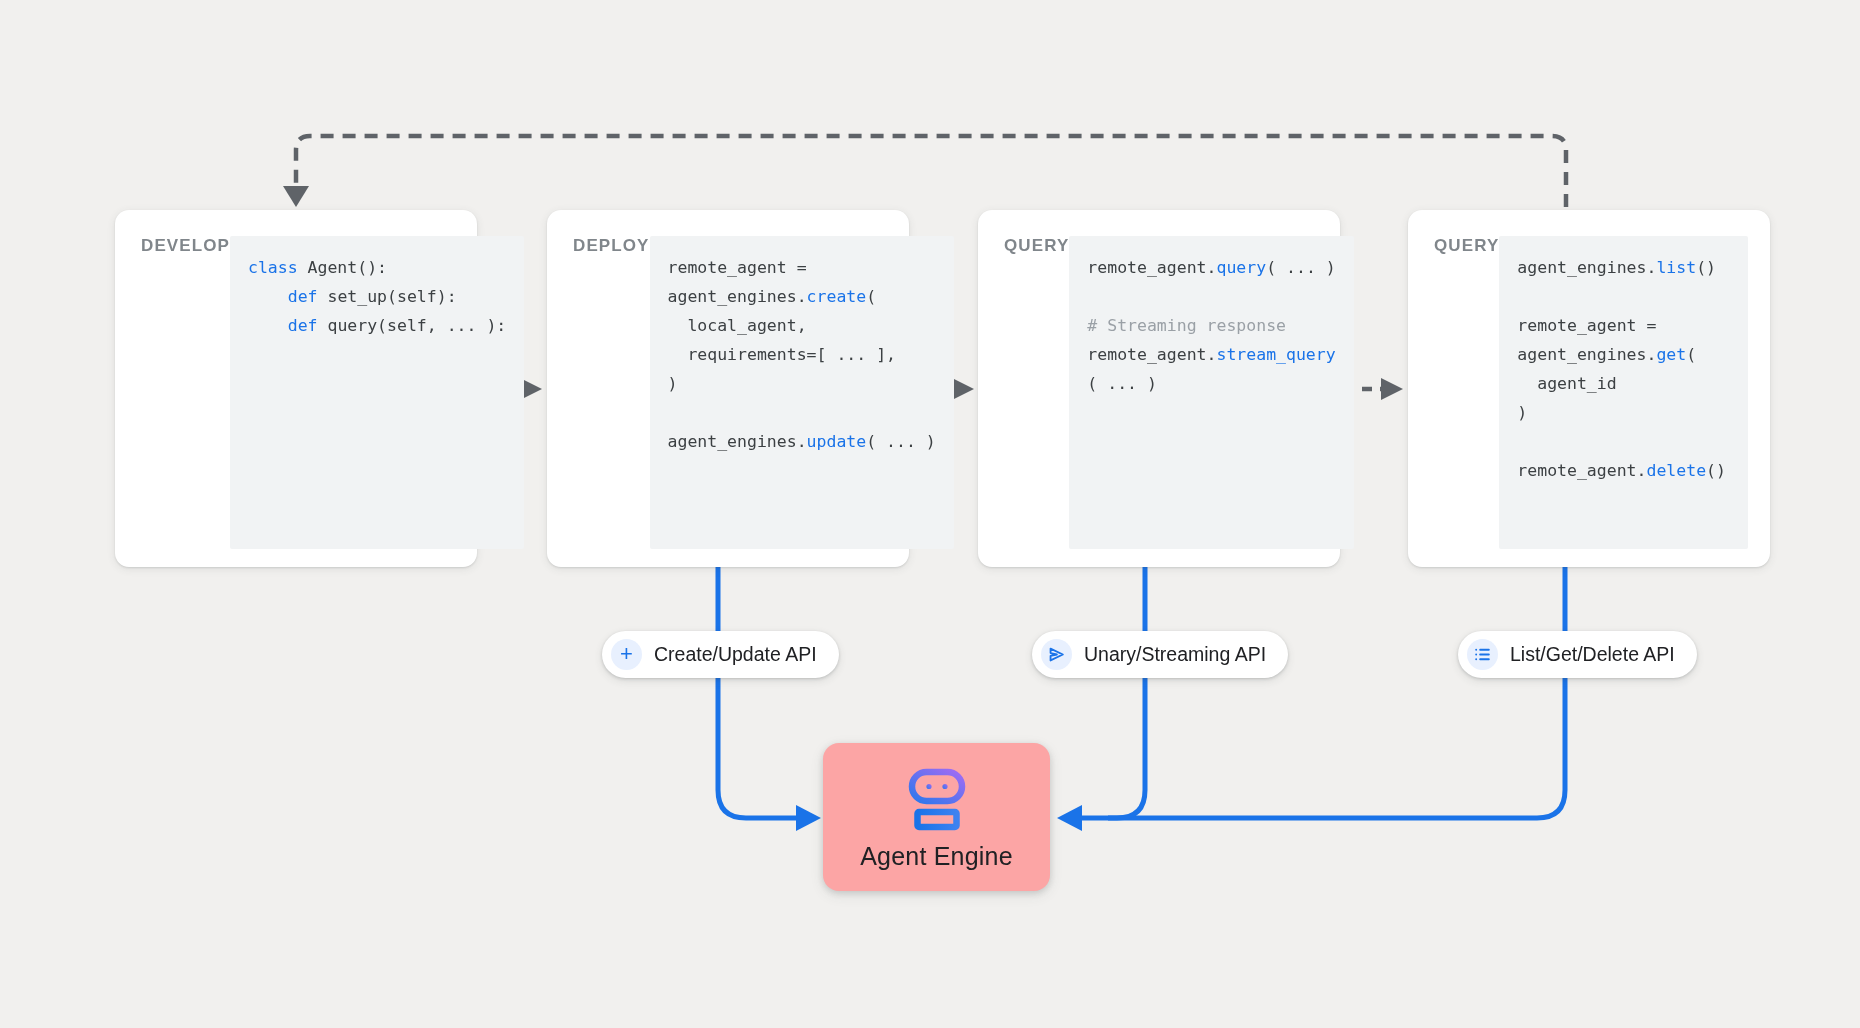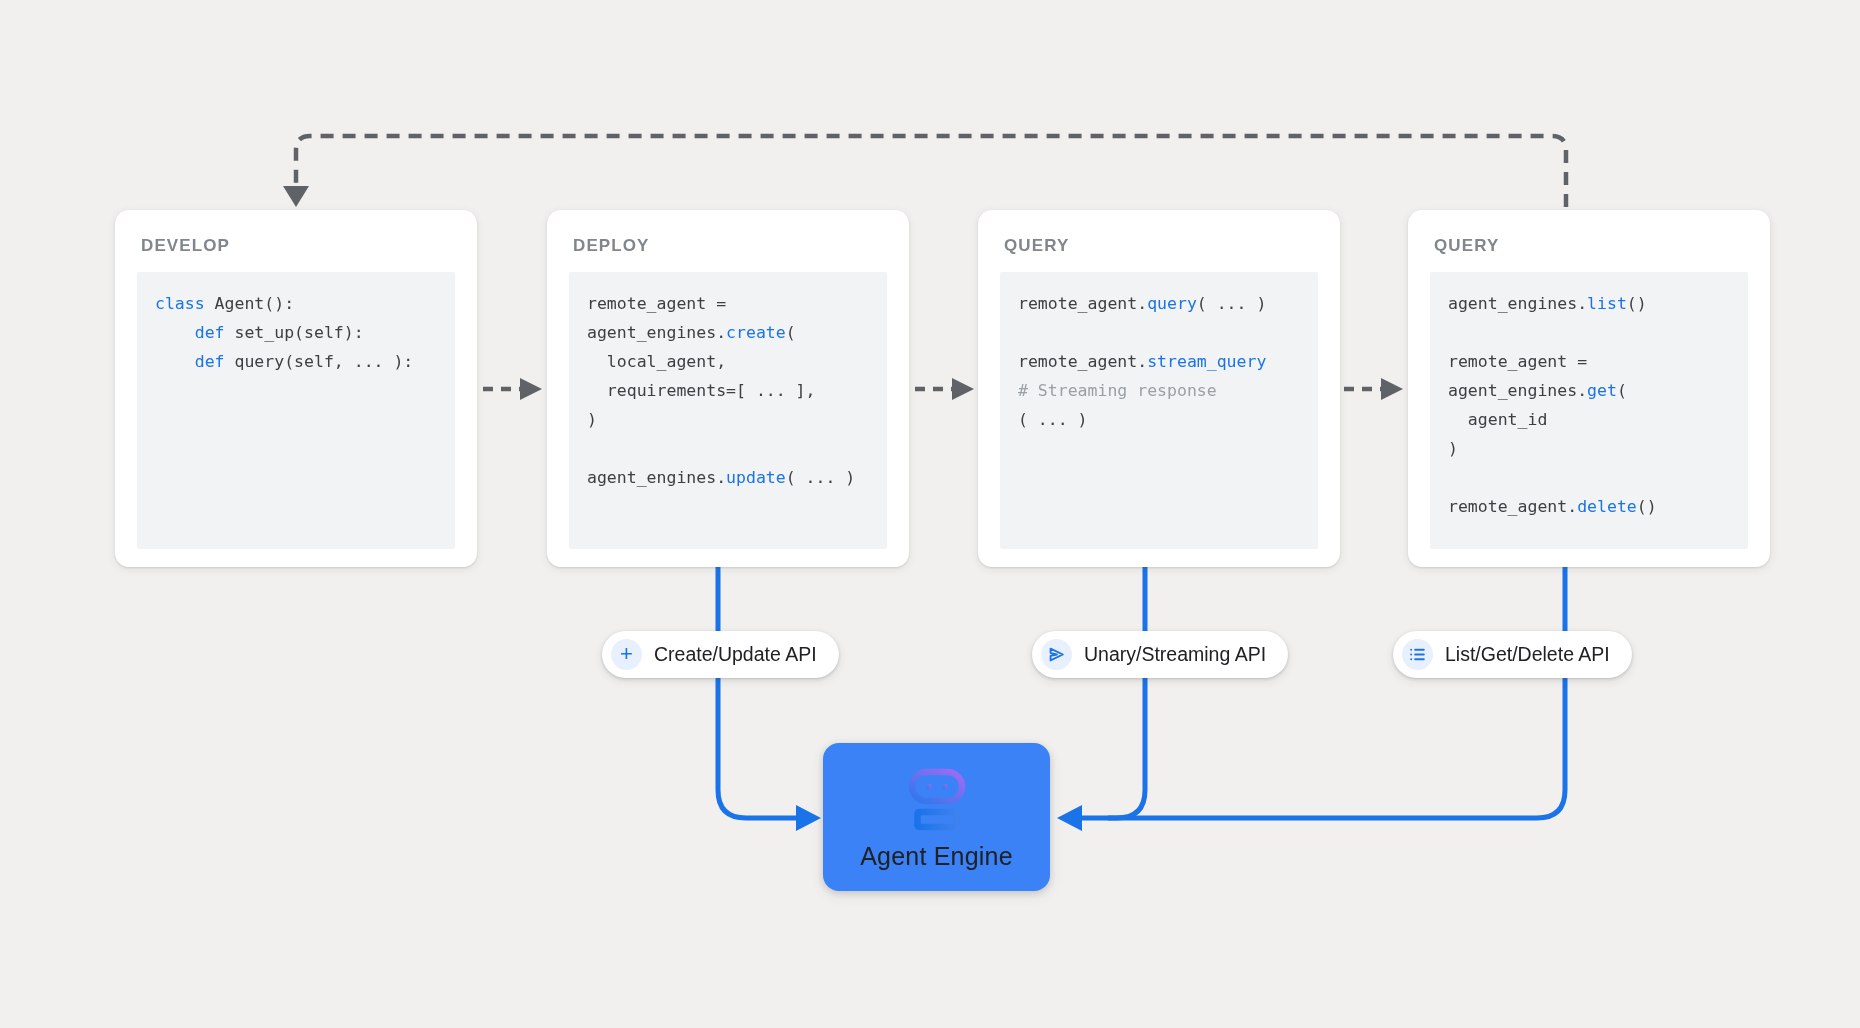--- a/index.html
+++ b/index.html
@@ -9,21 +9,21 @@
   }
   *{box-sizing:border-box; margin:0; padding:0;}
   body{background:var(--bg); font-family:"Liberation Sans", sans-serif;}
   .canvas{position:relative; width:1860px; height:1028px; background:var(--bg); overflow:hidden;}
   svg.wires{position:absolute; left:0; top:0; pointer-events:none;}
 
   .card{
     position:absolute; top:210px; width:362px; height:357px;
     background:var(--card); border-radius:14px;
     box-shadow:0 1px 2px rgba(60,64,67,.14), 0 2px 8px rgba(60,64,67,.10);
-    padding:26px 22px 18px 22px; display:flex; flex-direction:column;
+    padding:26px 22px 18px 22px; display:flex; flex-direction:row;
   }
   .card-title{
     font-size:17px; font-weight:700; color:var(--title);
     letter-spacing:1.1px; margin:0 0 16px 4px;
   }
   .code-block{
     flex:1; background:var(--codebg); border-radius:2px;
     padding:17px 18px; font-family:"DejaVu Sans Mono", monospace;
     font-size:16.5px; line-height:29px; color:var(--code);
   }
@@ -41,21 +41,21 @@
   }
   .pill .circ{
     width:31px; height:31px; border-radius:50%; background:var(--circ);
     display:flex; align-items:center; justify-content:center; flex:0 0 auto;
     color:var(--blue);
   }
   .pill .circ .plus{font-size:22px; font-weight:500; line-height:1; margin-top:-2px;}
 
   .engine{
     position:absolute; left:823px; top:743px; width:227px; height:148px;
-    background:#3b82f6; border-radius:16px;
+    background:#fca5a5; border-radius:16px;
     box-shadow:0 2px 6px rgba(60,64,67,.18), 0 4px 14px rgba(60,64,67,.10);
     display:flex; flex-direction:column; align-items:center; justify-content:center;
     gap:10px; padding-top:4px;
   }
   .engine-label{font-size:25px; font-weight:500; color:var(--ink); letter-spacing:.2px;}
 </style>
 </head>
 <body>
 
 <div class="canvas">
@@ -114,22 +114,22 @@
         <div class="cl">&nbsp;</div>
         <div class="cl"><span class="c-p">agent_engines.</span><span class="c-kw">update</span><span class="c-p">( ... )</span></div>
       </div>
   </div>
 
   <div class="card" style="left:978px">
     <div class="card-title">QUERY</div>
     <div class="code-block">
         <div class="cl"><span class="c-p">remote_agent.</span><span class="c-kw">query</span><span class="c-p">( ... )</span></div>
         <div class="cl">&nbsp;</div>
+        <div class="cl"><span class="c-cm"># Streaming response</span></div>
         <div class="cl"><span class="c-p">remote_agent.</span><span class="c-kw">stream_query</span></div>
-        <div class="cl"><span class="c-cm"># Streaming response</span></div>
         <div class="cl"><span class="c-p">( ... )</span></div>
       </div>
   </div>
 
   <div class="card" style="left:1408px">
     <div class="card-title">QUERY</div>
     <div class="code-block">
         <div class="cl"><span class="c-p">agent_engines.</span><span class="c-kw">list</span><span class="c-p">()</span></div>
         <div class="cl">&nbsp;</div>
         <div class="cl"><span class="c-p">remote_agent =</span></div>
@@ -150,21 +150,21 @@
 
   <div class="pill" style="left:1032px">
     <span class="circ">
       <svg width="19" height="19" viewBox="0 0 24 24">
         <path d="M4.5 4.5 L20 12 L4.5 19.5 L4.5 13.8 L12.5 12 L4.5 10.2 Z" fill="none" stroke="#1a73e8" stroke-width="2.3" stroke-linejoin="round"></path>
       </svg>
     </span>
     <span>Unary/Streaming API</span>
   </div>
 
-  <div class="pill" style="left:1393px">
+  <div class="pill" style="left:1458px">
     <span class="circ">
       <svg width="19" height="19" viewBox="0 0 24 24">
         <g stroke="#1a73e8" stroke-width="2.4" stroke-linecap="round">
           <line x1="4" y1="6" x2="4.01" y2="6"></line>
           <line x1="4" y1="12" x2="4.01" y2="12"></line>
           <line x1="4" y1="18" x2="4.01" y2="18"></line>
           <line x1="9" y1="6" x2="20" y2="6"></line>
           <line x1="9" y1="12" x2="20" y2="12"></line>
           <line x1="9" y1="18" x2="20" y2="18"></line>
         </g>

